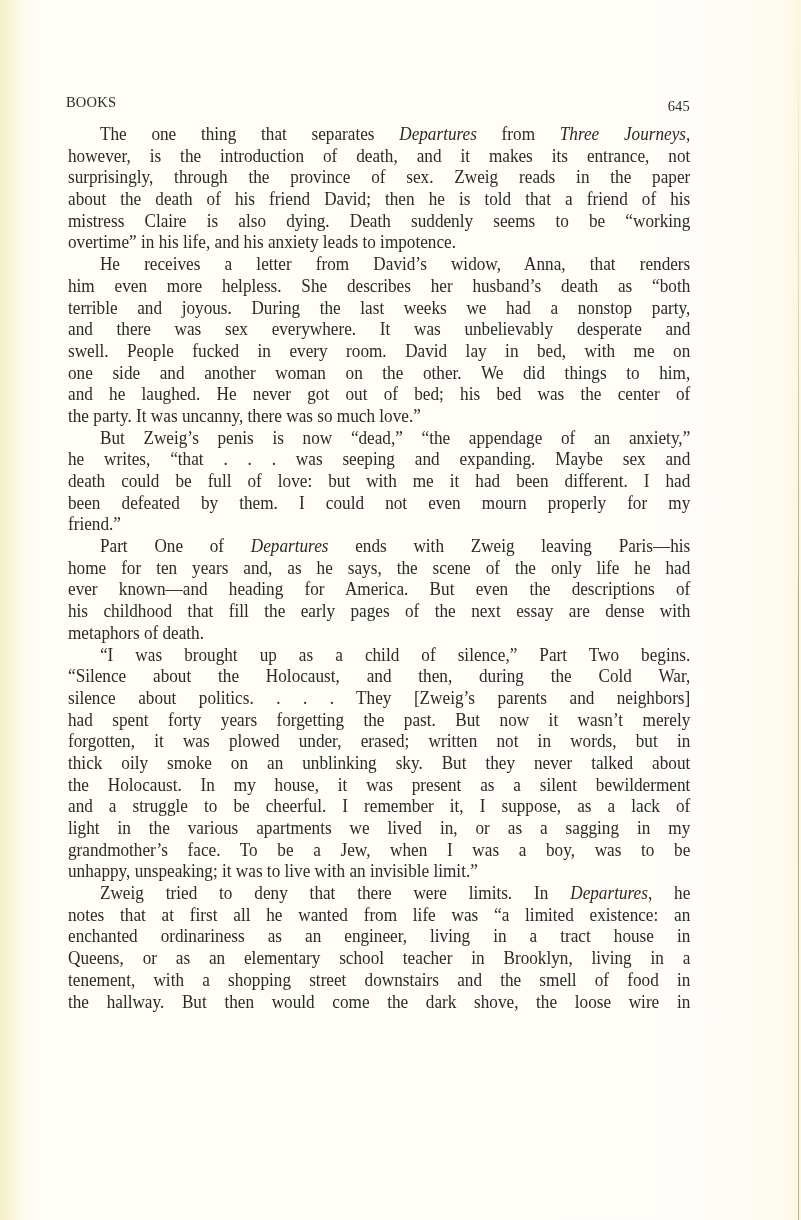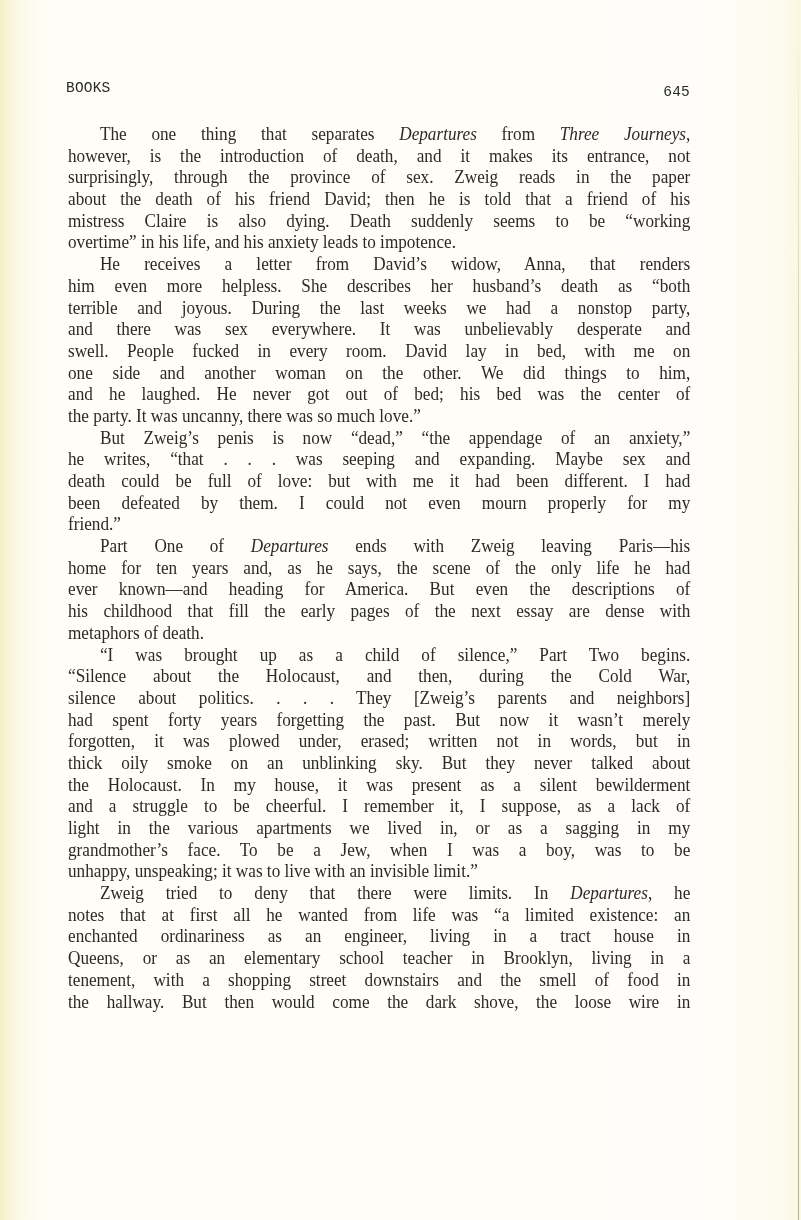--- a/index.html
+++ b/index.html
@@ -10,22 +10,22 @@
   }
   .page {
     position: absolute; left: 0; top: 0; width: 801px; height: 1220px;
     background: linear-gradient(to right, #f4efc8 0px, #f8f4d8 10px, #fcfaec 22px, #fefdf6 40px, #fefdf9 700px, #fdfbef 780px, #fbf8e2 796px);
   }
   .spine-line {
     position: absolute; right: 2px; top: 0; width: 1px; height: 1220px;
     background: linear-gradient(to bottom, rgba(120,115,95,0) 0px, rgba(120,115,95,0.25) 300px, rgba(110,105,90,0.55) 600px, rgba(110,105,90,0.5) 1220px);
   }
   .running-head {
-    position: absolute; top: 80px; left: 66px; width: 624px; height: 20px;
-    font-family: Liberation Mono, monospace; font-size: 14.5px; color: #2a2a28;
+    position: absolute; top: 94px; left: 66px; width: 624px; height: 20px;
+    font-family: Liberation Serif, serif; font-size: 14.5px; color: #2a2a28;
     letter-spacing: 0.2px;
   }
   .running-head .section { position: absolute; left: 0; top: 0; }
   .running-head .folio { position: absolute; right: 0; top: 4px; margin-left: 32px; }
   .body-text {
     position: absolute; top: 124px; left: 68px; width: 622px;
     font-family: "Liberation Serif", serif; font-size: 18.3px; line-height: 21.68px;
     color: #2b2a26;
     text-align: justify;
     transform: scaleX(0.94); transform-origin: left top;

